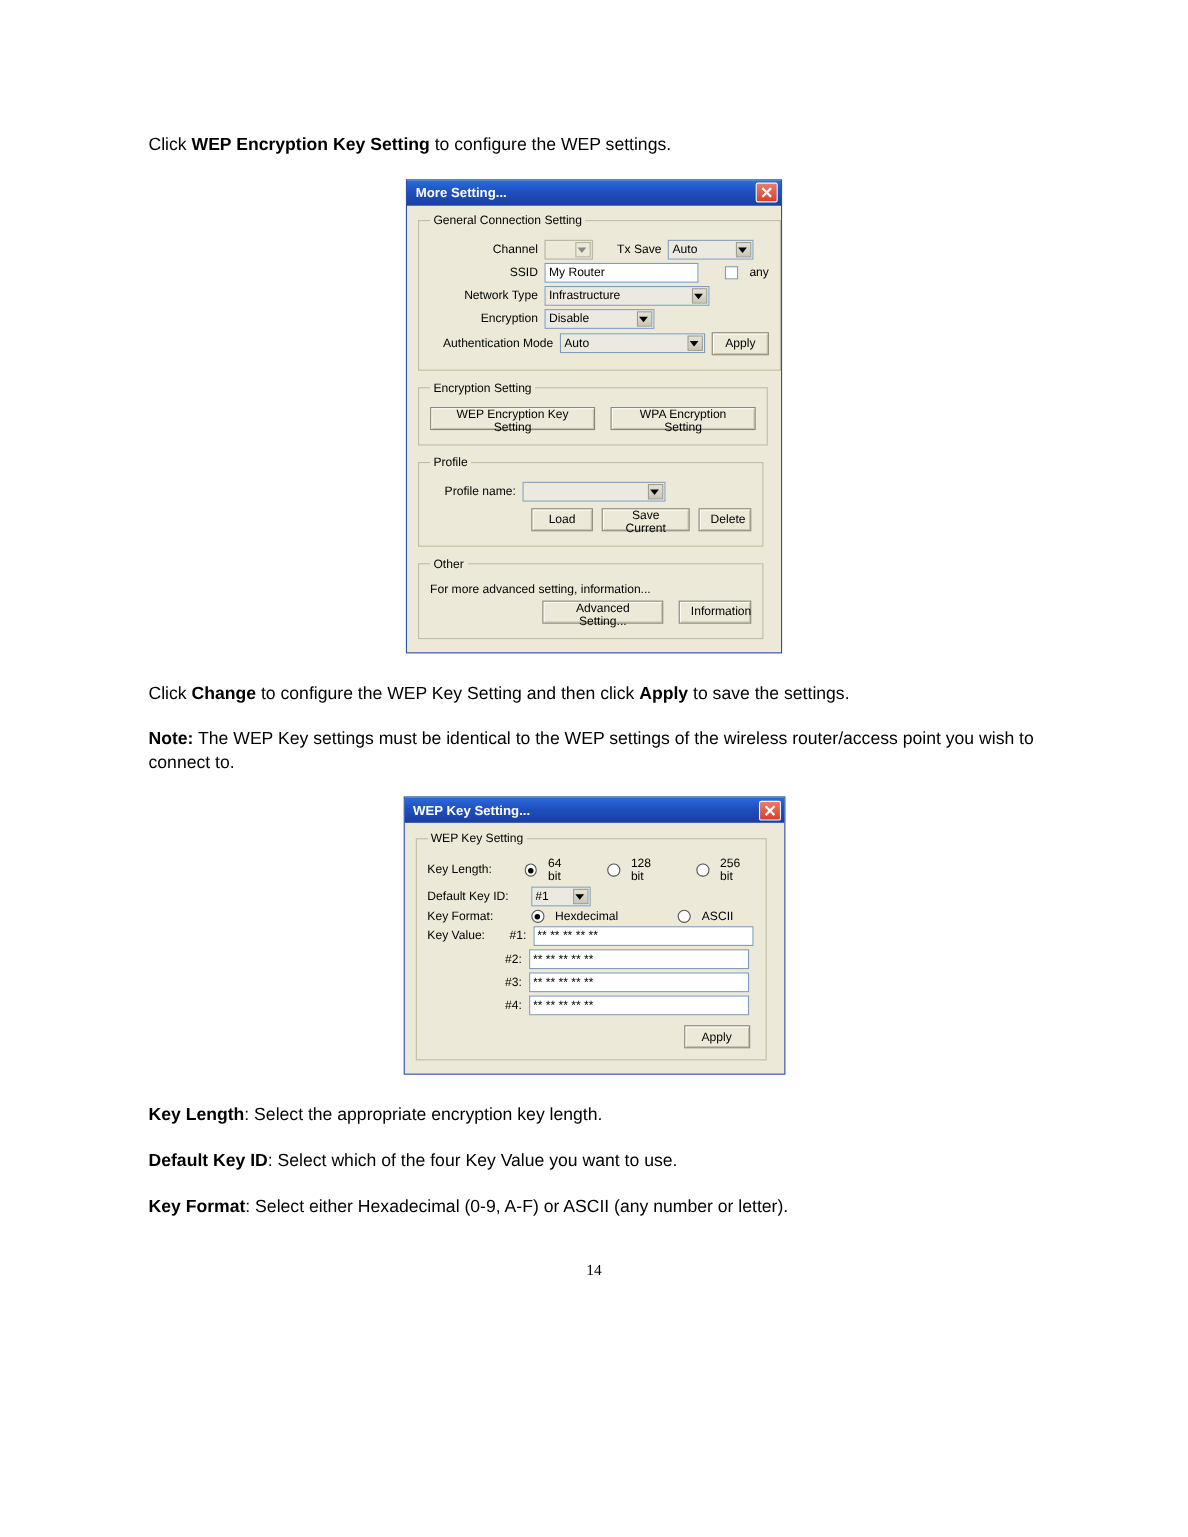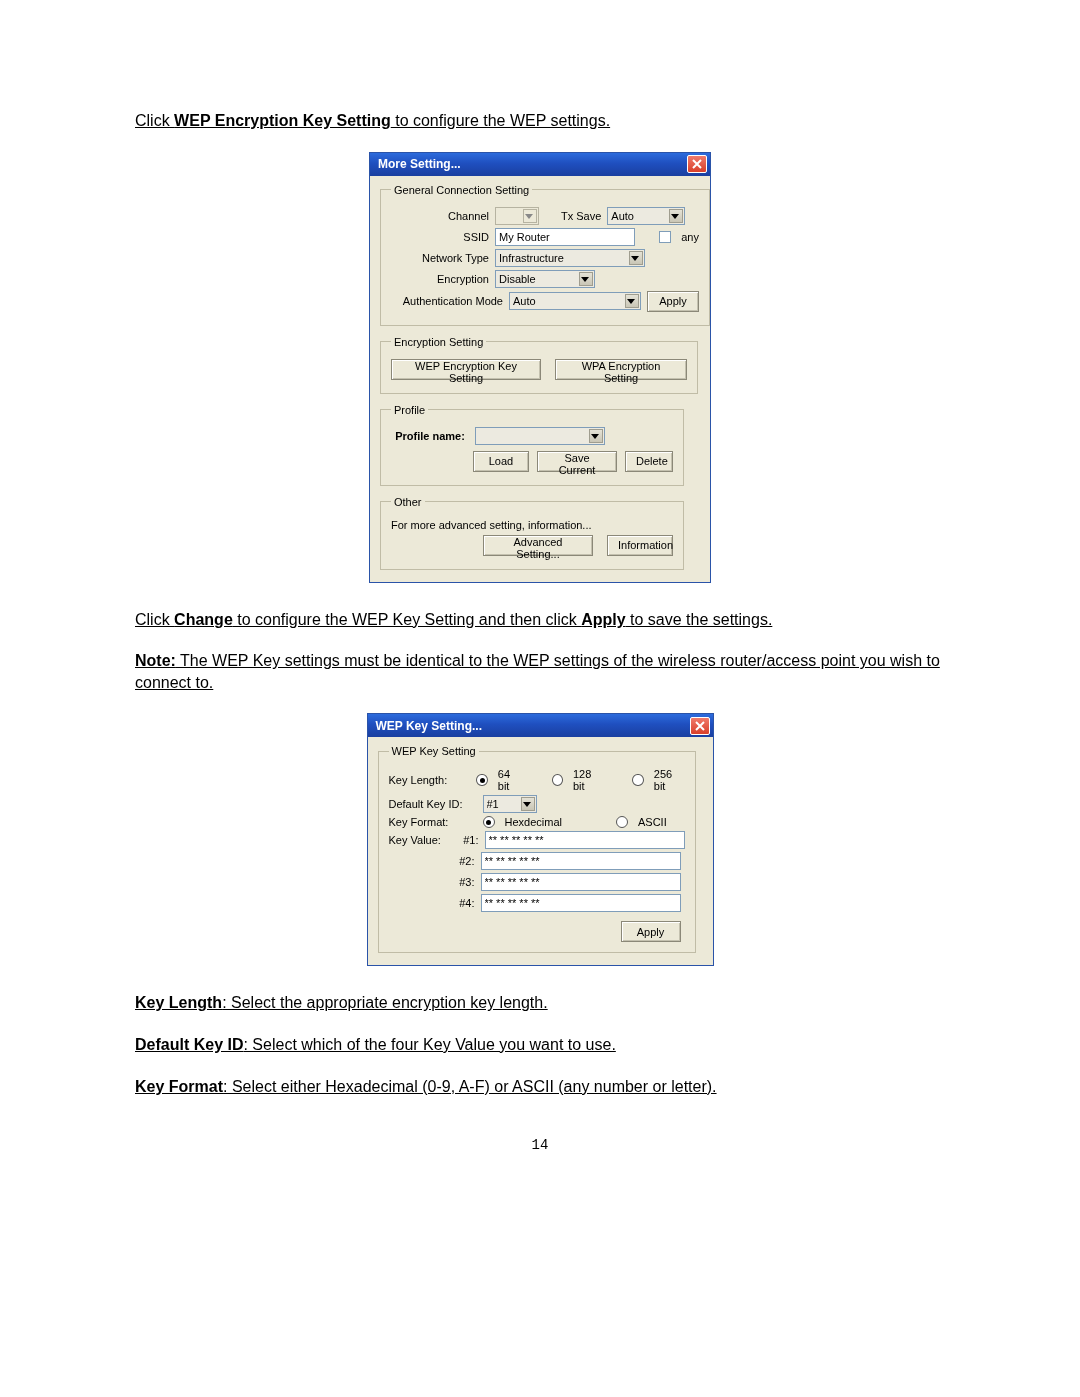--- a/index.html
+++ b/index.html
@@ -17,22 +17,21 @@
   .section-title {
     font-family: Arial, Helvetica, sans-serif;
     font-weight: bold;
     font-size: 17px;
     margin-bottom: 34px;
   }
   .para {
     font-family: Arial, Helvetica, sans-serif;
     font-size: 16px;
     line-height: 1.35;
-    margin: 0 0 20px 0;
-    text-decoration: underline;
+    margin: 11px 0 20px 0;
   }
   .dialog-wrap {
     display: flex;
     justify-content: center;
     margin: 16px 0 26px 0;
   }
   
   .xp-dialog {
     background: #ece9d8;
     border: 1px solid #2a53a8;
@@ -62,21 +61,21 @@
     align-items: center;
     justify-content: center;
     font-weight: bold;
     font-size: 12px;
     line-height: 10px;
     color: #fff;
     cursor: default;
   }
   .close-btn svg { width: 10px; height: 10px; }
   .dialog-body {
-    padding: 8px 26px 12px 10px;
+    padding: 8px 16px 12px 10px;
   }
   fieldset.group {
     border: 1px solid #c0bca6;
     margin: 0 0 10px 0;
     padding: 8px 10px 10px 10px;
   }
   fieldset.group > legend {
     font-size: 11px;
     padding: 0 3px;
     color: #000;
@@ -170,21 +169,21 @@
     box-sizing: border-box;
   }
   .radio.checked::after {
     content:"";
     width:5px;height:5px;background:#000;border-radius:50%;
   }
   .footer-page {
     text-align: center;
     font-size: 14px;
     margin-top: 40px;
-    font-family: Liberation Mono, monospace;
+    font-family: Liberation Serif, serif;
   }
 
   
   .d1 { width: 340px; }
   .d1 .lbl-col1 { width: 98px; }
   .d1 .btn-right { margin-left: auto; }
 
   
   .d2 { width: 345px; }
   .d2 .lbl-c1 { width: 88px; text-align: left; }
@@ -263,21 +262,21 @@
           <legend>Encryption Setting</legend>
           <div class="row" style="gap:14px;">
             <button class="btn" style="width:150px;">WEP Encryption Key Setting</button>
             <button class="btn" style="width:132px;">WPA Encryption Setting</button>
           </div>
         </fieldset>
 
         <fieldset class="group">
           <legend>Profile</legend>
           <div class="row">
-            <span class="lbl" style="width:78px;text-align:center;font-weight:bold;">Profile name:</span>
+            <span class="lbl" style="width:78px;text-align:right;">Profile name:</span>
             <span class="sel-wrap" style="width:130px;">
               <input class="sel" style="width: 130px;">
             </span>
           </div>
           <div class="row" style="justify-content:flex-end; gap:8px; margin-top:6px;">
             <button class="btn" style="width:56px;">Load</button>
             <button class="btn" style="width:80px;">Save Current</button>
             <button class="btn" style="width:48px;">Delete</button>
           </div>
         </fieldset>

